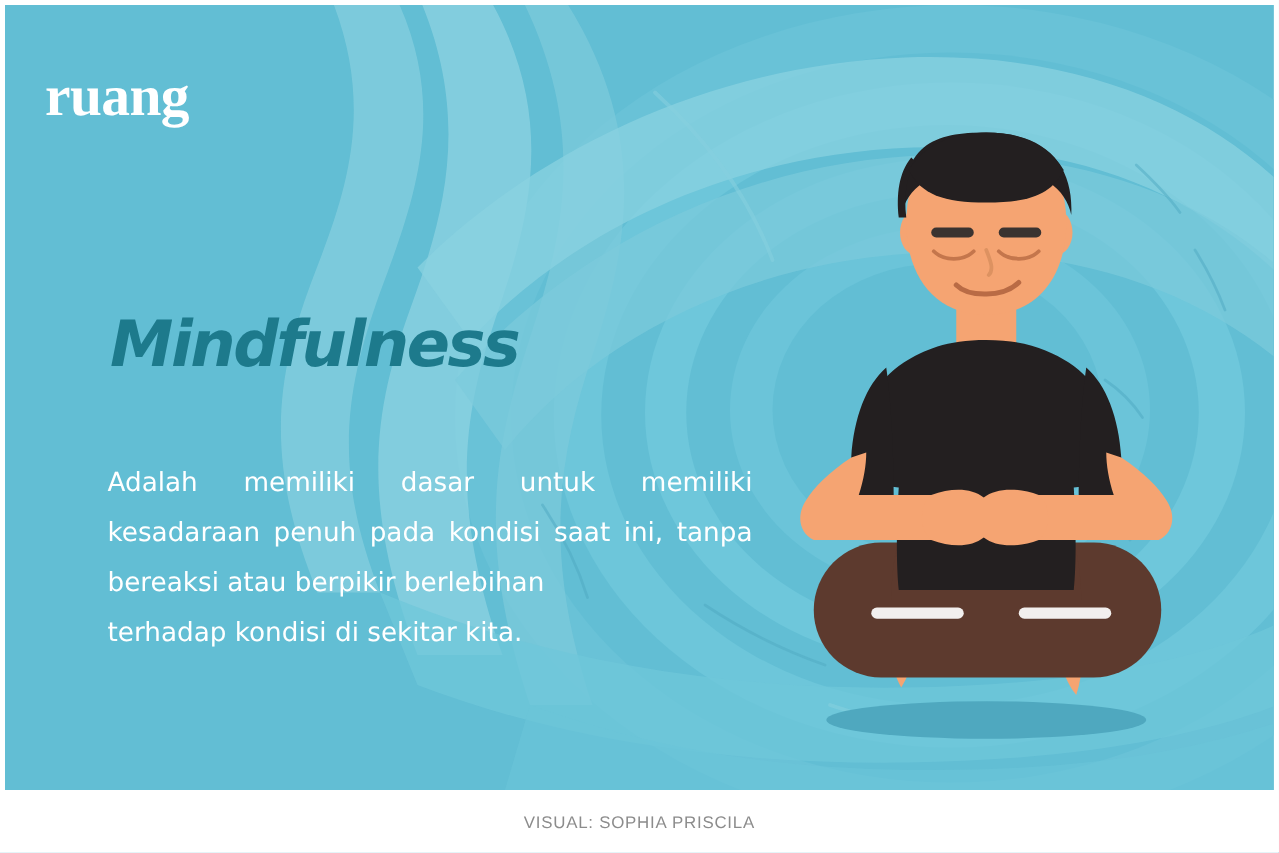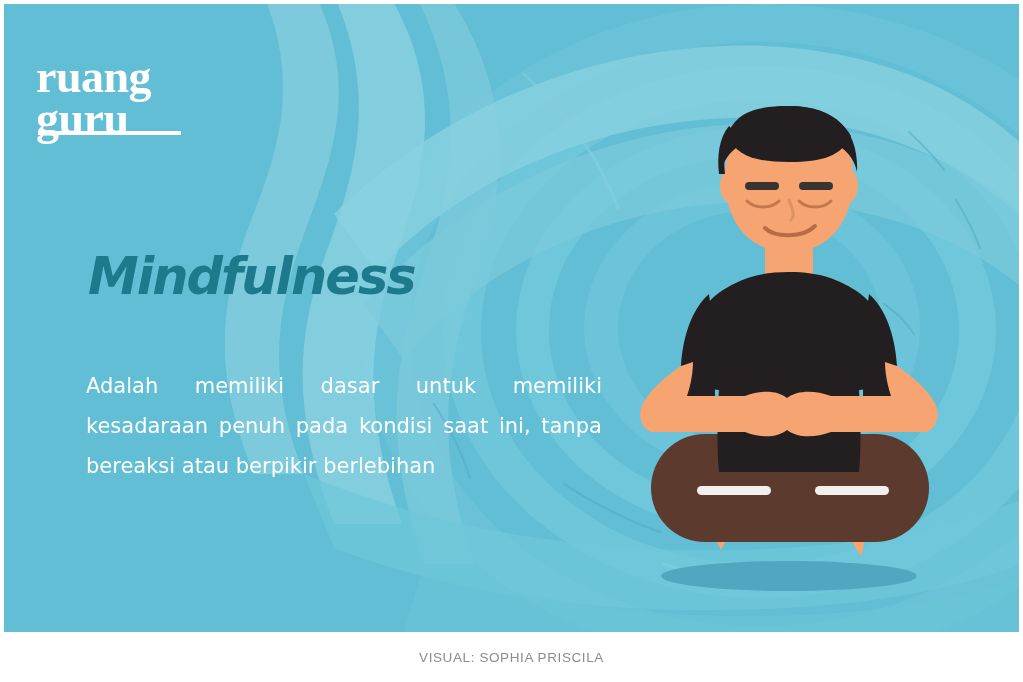--- a/index.html
+++ b/index.html
@@ -273,32 +273,29 @@
 
           <path d="M200,96 C204,106 206,112 202,116" fill="none" stroke="#dd9261" stroke-width="3" stroke-linecap="round"></path>
 
           <path d="M176,124 C186,134 214,134 226,122" fill="none" stroke="#b96b45" stroke-width="4" stroke-linecap="round"></path>
         </g>
       </svg>
     </div>
 
     <div class="logo">
       <div>ruang</div>
-      <div class="logo-line2">
-        <span>guru</span>
-        <span class="logo-underline"></span>
-      </div>
     </div>
 
     <div class="headline">Mindfulness</div>
 
     <div class="bodytext">
       <span>Adalah memiliki dasar untuk memiliki</span>
       <span>kesadaraan penuh pada kondisi saat ini,</span>
       <span>tanpa bereaksi atau berpikir berlebihan</span>
+      <span class="lastline">terhadap kondisi di sekitar kita.</span>
     </div>
 
   </div>
 
   <div class="footer">
     <div class="credit">VISUAL: SOPHIA PRISCILA</div>
   </div>
 
 </div>
 

